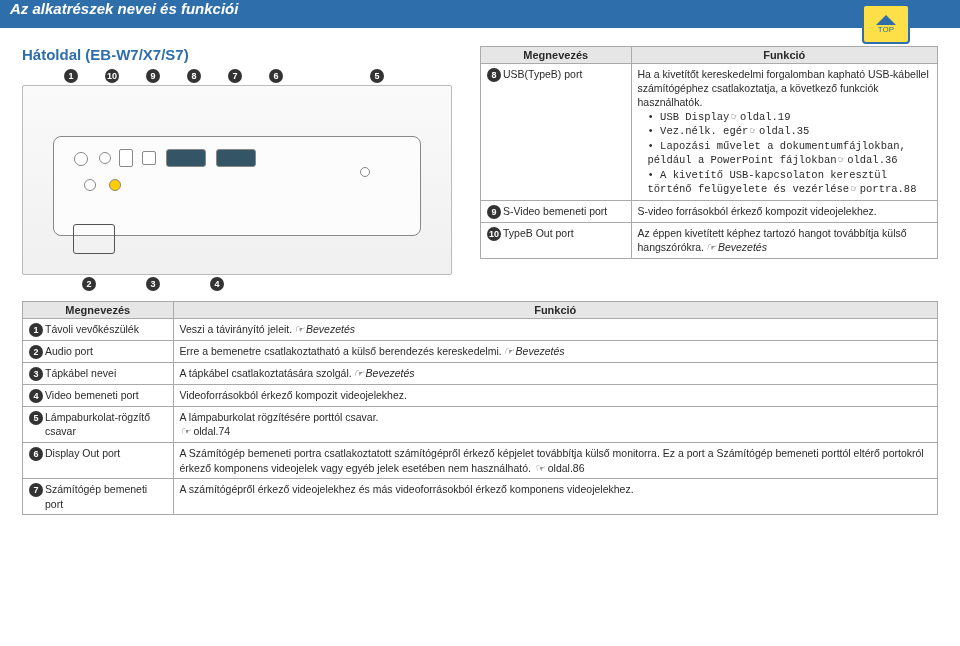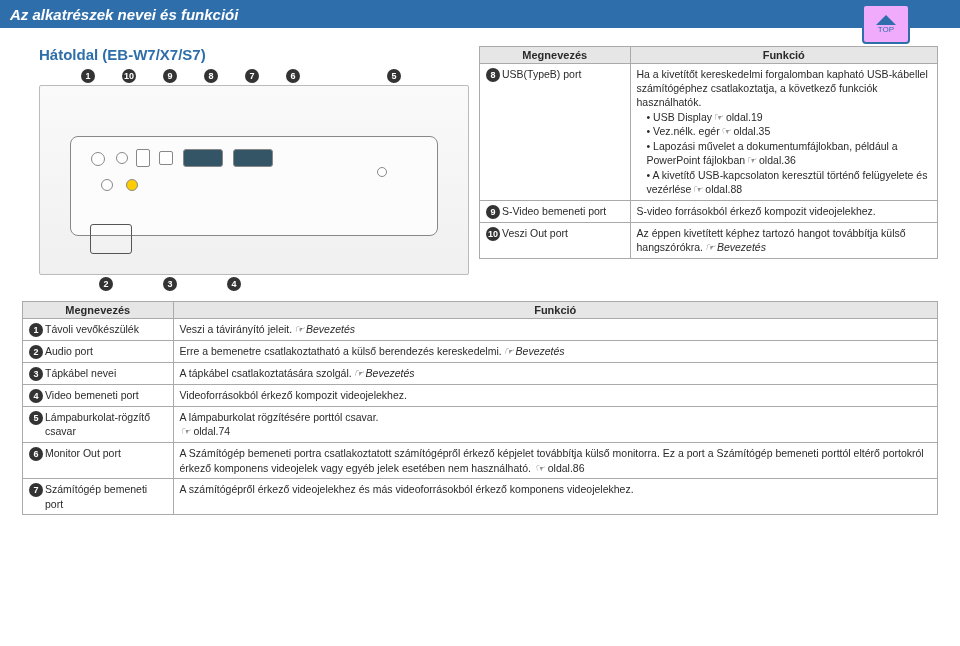--- a/index.html
+++ b/index.html
@@ -10,33 +10,32 @@
     width: 960px;
     height: 646px;
     background: #fff;
     overflow: hidden;
   }
   .header {
     background: #2e6fab;
     color: #fff;
     height: 28px;
     display: flex;
-    align-items: center;
     padding: 0 10px;
     font-size: 15px;
     font-weight: bold;
     font-style: italic;
   }
   .top-logo {
     position: absolute;
     top: 4px;
     right: 50px;
     width: 48px;
     height: 40px;
-    background: #f0abfc;
+    background: #fde047;
     border: 2px solid #2e6fab;
     border-radius: 4px;
     display: flex;
     flex-direction: column;
     align-items: center;
     justify-content: center;
     font-size: 8px;
     color: #2e6fab;
   }
   .top-logo .house {
@@ -54,23 +53,22 @@
     font-size: 15px;
   }
   .content {
     padding: 18px 22px 10px 22px;
     display: flex;
     flex-direction: column;
     gap: 10px;
   }
   .top-row {
     display: flex;
-    gap: 10px;
+    gap: 28px;
     align-items: flex-start;
-    margin-left: 17px;
   }
   .left-col {
     width: 430px;
   }
   .section-title {
     color: #2e6fab;
     font-weight: bold;
     font-size: 15px;
     margin-bottom: 6px;
   }
@@ -134,21 +132,21 @@
     font-weight: bold;
     border-right: none !important;
     padding-right: 0 !important;
   }
   .name-cell {
     width: 130px;
     font-weight: normal;
     border-left: none !important;
     padding-left: 2px !important;
   }
-  .bullet { padding-left: 10px; }
+  .bullet { padding-left: 10px; font-family: Liberation Mono, monospace; }
   .bullet::before { content: "• "; }
   .ref { display: inline-block; }
   .ref::before { content: "☞"; font-size: 11px; margin: 0 2px; }
   .ital { font-style: italic; }
 
   .circle {
     display: inline-flex;
     width: 14px; height: 14px;
     border-radius: 50%;
     background: #333;
@@ -219,31 +217,31 @@
           <th>Funkció</th>
         </tr>
         <tr>
           <td class="num-cell"><span class="circle">8</span></td>
           <td class="name-cell">USB(TypeB) port</td>
           <td>
             <span>Ha a kivetítőt kereskedelmi forgalomban kapható USB-kábellel számítógéphez csatlakoztatja, a következő funkciók használhatók.</span>
             <div class="bullet"><span>USB Display</span><span class="ref">oldal.19</span></div>
             <div class="bullet"><span>Vez.nélk. egér</span><span class="ref">oldal.35</span></div>
             <div class="bullet"><span>Lapozási művelet a dokumentumfájlokban, például a PowerPoint fájlokban</span><span class="ref">oldal.36</span></div>
-            <div class="bullet"><span>A kivetítő USB-kapcsolaton keresztül történő felügyelete és vezérlése</span><span class="ref">oldal.88</span></div>
+            <div class="bullet"><span>A kivetítő USB-kapcsolaton keresztül történő felügyelete és vezérlése</span><span class="ref">portra.88</span></div>
           </td>
         </tr>
         <tr>
           <td class="num-cell"><span class="circle">9</span></td>
           <td class="name-cell">S-Video bemeneti port</td>
           <td>S-video forrásokból érkező kompozit videojelekhez.</td>
         </tr>
         <tr>
           <td class="num-cell"><span class="circle">10</span></td>
-          <td class="name-cell">Veszi Out port</td>
+          <td class="name-cell">TypeB Out port</td>
           <td>
             <span>Az éppen kivetített képhez tartozó hangot továbbítja külső hangszórókra.</span><span class="ref ital">Bevezetés</span>
           </td>
         </tr>
       </tbody>
         </table>
     </div>
   </div>
 
   <table class="info lower-table">
@@ -272,21 +270,21 @@
       <td class="name-cell">Video bemeneti port</td>
       <td>Videoforrásokból érkező kompozit videojelekhez.</td>
     </tr>
     <tr>
       <td class="num-cell"><span class="circle">5</span></td>
       <td class="name-cell">Lámpaburkolat-rögzítő csavar</td>
       <td><span>A lámpaburkolat rögzítésére porttól csavar.</span><br><span class="ref">oldal.74</span></td>
     </tr>
     <tr>
       <td class="num-cell"><span class="circle">6</span></td>
-      <td class="name-cell">Monitor Out port</td>
+      <td class="name-cell">Display Out port</td>
       <td><span>A Számítógép bemeneti portra csatlakoztatott számítógépről érkező képjelet továbbítja külső monitorra. Ez a port a Számítógép bemeneti porttól eltérő portokról érkező komponens videojelek vagy egyéb jelek esetében nem használható.</span> <span class="ref">oldal.86</span></td>
     </tr>
     <tr>
       <td class="num-cell"><span class="circle">7</span></td>
       <td class="name-cell">Számítógép bemeneti port</td>
       <td>A számítógépről érkező videojelekhez és más videoforrásokból érkező komponens videojelekhez.</td>
     </tr>
   </tbody>
     </table>
 

